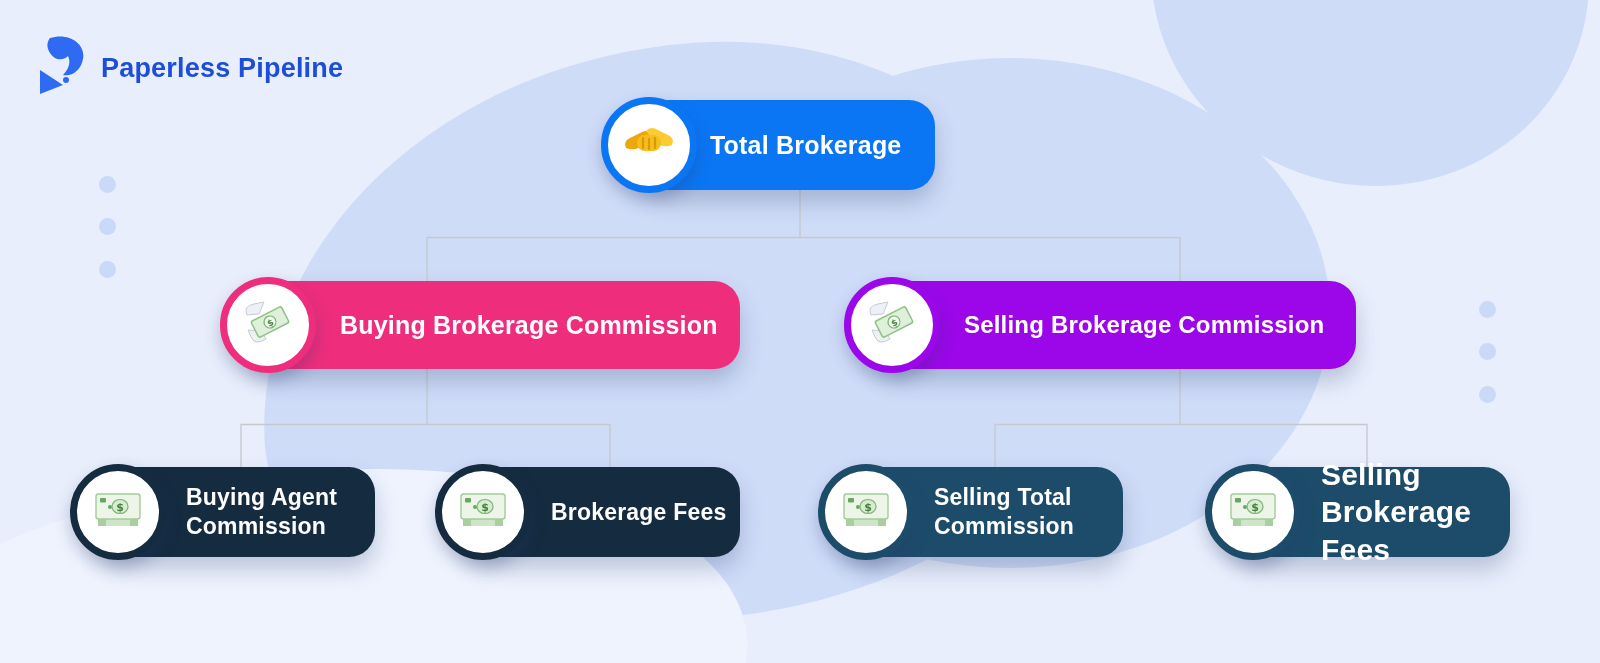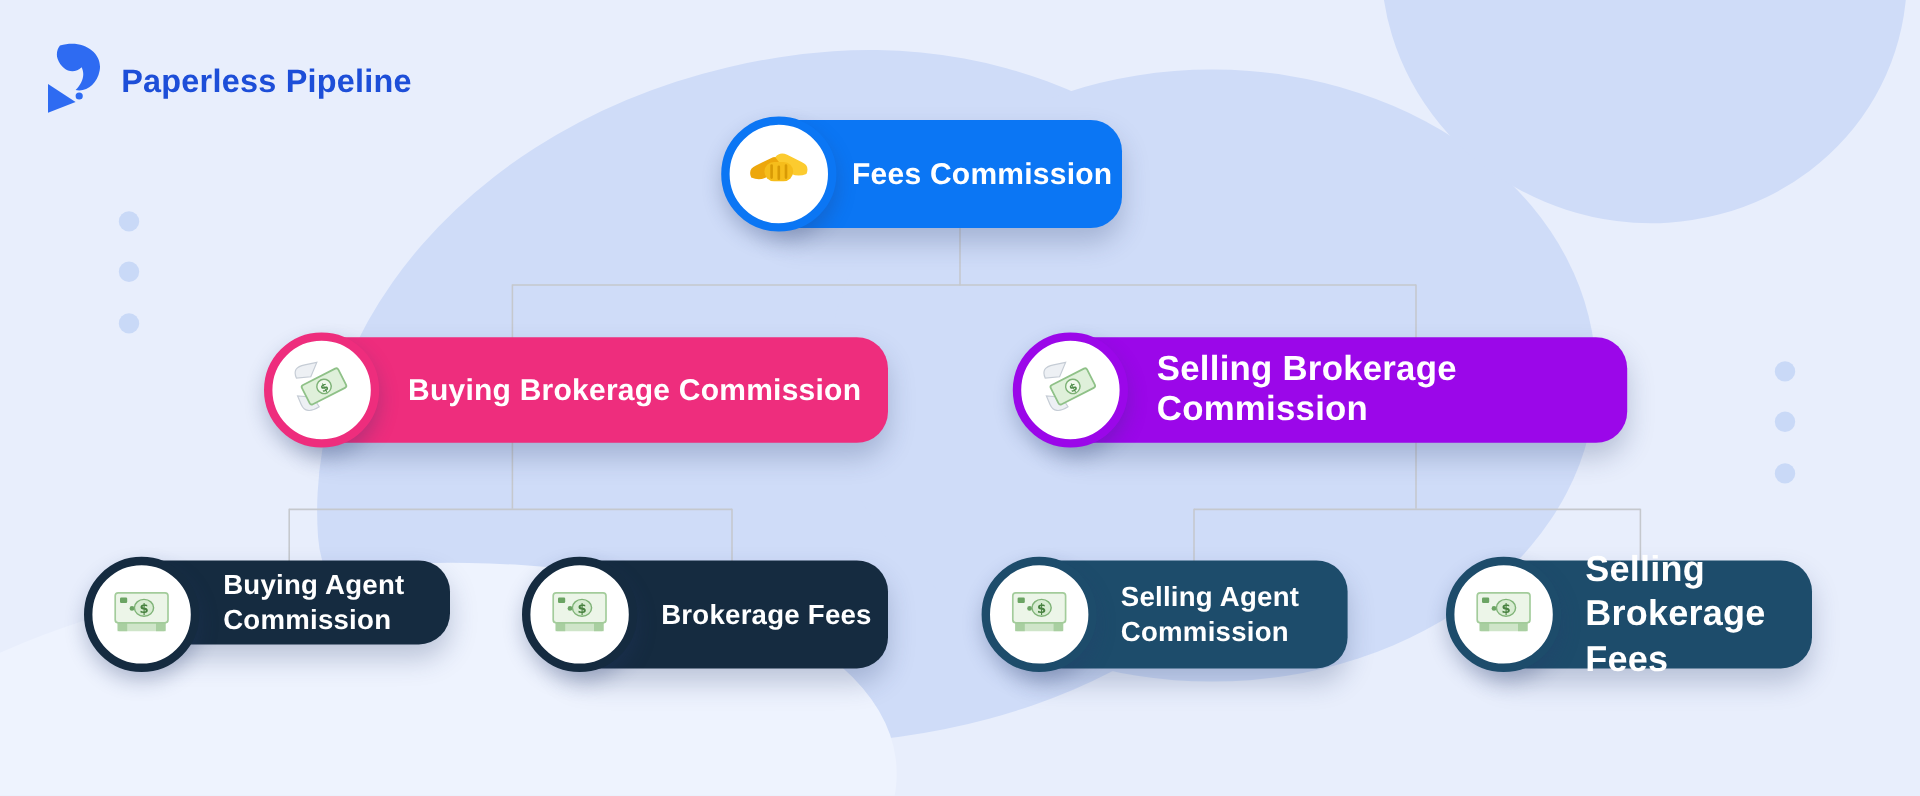--- a/index.html
+++ b/index.html
@@ -62,24 +62,24 @@
     box-shadow: 0 8px 16px rgba(38, 58, 108, 0.28);
   }
   .two-line span { display: block; line-height: 1.24; }
 
   
   .pill-root  { left: 640px; top: 100px; width: 295px; height: 90px; padding-left: 70px; font-size: 25px; }
   .badge-root { left: 601px; top: 97px; }
   
   .pill-l2a  { left: 252px; top: 281px; width: 488px; height: 88px; padding-left: 88px; font-size: 25px; }
   .badge-l2a { left: 220px; top: 277px; }
-  .pill-l2b  { left: 876px; top: 281px; width: 480px; height: 88px; padding-left: 88px; font-size: 29px; }
+  .pill-l2b  { left: 876px; top: 281px; width: 480px; height: 88px; padding-left: 88px; font-size: 24px; }
   .badge-l2b { left: 844px; top: 277px; }
   
-  .pill-l3a  { left: 100px;  top: 467px; width: 275px; height: 70px; padding-left: 86px; font-size: 23px; }
+  .pill-l3a  { left: 100px;  top: 467px; width: 275px; height: 90px; padding-left: 86px; font-size: 23px; }
   .badge-l3a { left: 70px;   top: 464px; }
   .pill-l3b  { left: 465px;  top: 467px; width: 275px; height: 90px; padding-left: 86px; font-size: 23px; }
   .badge-l3b { left: 435px;  top: 464px; }
   .pill-l3c  { left: 848px;  top: 467px; width: 275px; height: 90px; padding-left: 86px; font-size: 23px; }
   .badge-l3c { left: 818px;  top: 464px; }
   .pill-l3d  { left: 1235px; top: 467px; width: 275px; height: 90px; padding-left: 86px; font-size: 30px; }
   .badge-l3d { left: 1205px; top: 464px; }
 </style>
 </head>
 <body>
@@ -118,21 +118,21 @@
         <path d="M14 4 C33 -2 50 10 47 25 C45 36 36 43 27 41 C33 35 35 28 32 22 C26 28 16 26 12 15 C10.5 10.5 12 6.5 14 4 Z" fill="#2e6bf2"></path>
         <path d="M4 36 L27 51 L4 60 Z" fill="#2e6bf2"></path>
         <circle cx="30" cy="46" r="3" fill="#2e6bf2"></circle>
       </svg>
     </span>
     <span class="brand-name">Paperless Pipeline</span>
   </div>
 
   <div>
     <div class="pill pill-root" style="background-color: rgb(11, 118, 244);">
-      <span class="node-label">Fees Commission</span>
+      <span class="node-label">Total Brokerage</span>
     </div>
     <div class="badge badge-root" style="border-color: rgb(11, 118, 244);">
       <span>
         <svg width="52" height="52" viewBox="0 0 52 52">
           <path d="M3 31 q-3 -7 4 -10 l12 -6 q6 -3 10 2 l-8 10 q-8 8 -18 4z" fill="#eda70c"></path>
           <path d="M49 28 q3 -7 -4 -10 l-12 -6 q-6 -3 -10 2 l8 10 q8 8 18 4z" fill="#fccb2f"></path>
           <rect x="14" y="18" width="24" height="16" rx="8" fill="#f6bd1b"></rect>
           <path d="M20 21 v10 M26 22 v10 M32 21 v10" stroke="#d89a05" stroke-width="2.2" stroke-linecap="round" fill="none"></path>
         </svg>
       </span>
@@ -218,21 +218,21 @@
           <ellipse cx="29" cy="23.5" rx="8" ry="7" fill="#d8ecd2" stroke="#7fb377" stroke-width="1.2"></ellipse>
           <text x="29" y="27.5" text-anchor="middle" font-family="DejaVu Sans, sans-serif" font-size="11" font-weight="bold" fill="#47813f">$</text>
         </svg>
       </span>
     </div>
   </div>
 
   <div>
     <div class="pill pill-l3c" style="background-color: rgb(29, 76, 107);">
       <span class="node-label two-line">
-        <span>Selling Agent</span>
+        <span>Selling Total</span>
         <span>Commission</span>
       </span>
     </div>
     <div class="badge badge-l3c" style="border-color: rgb(29, 76, 107);">
       <span>
         <svg width="54" height="54" viewBox="0 0 54 54">
           <rect x="7" y="34" width="40" height="9" rx="1.5" fill="#cfe5c9"></rect>
           <rect x="7" y="34" width="8" height="9" fill="#a9cfa1"></rect>
           <rect x="39" y="34" width="8" height="9" fill="#a9cfa1"></rect>
           <rect x="5" y="11" width="44" height="25" rx="2.5" fill="#ecf5e8" stroke="#a3cc9b" stroke-width="1.4"></rect>

